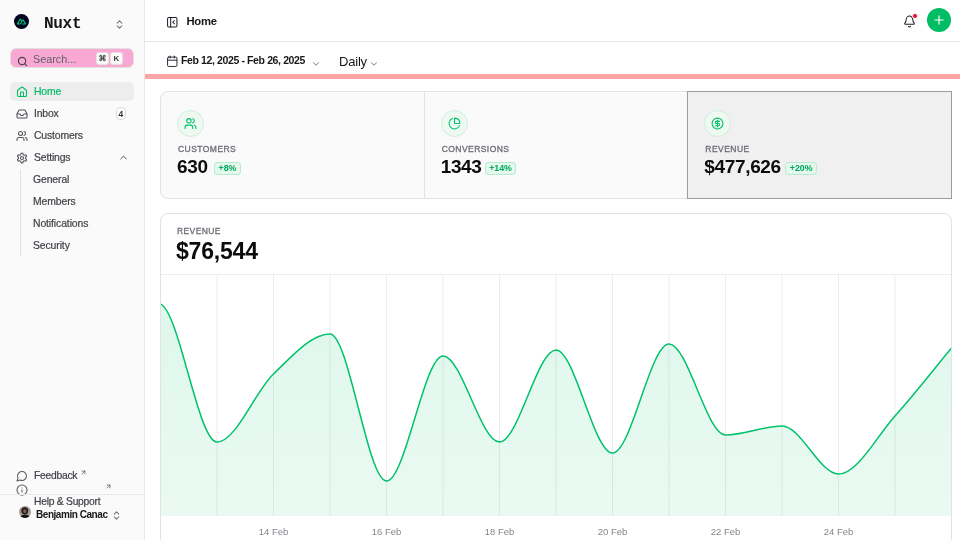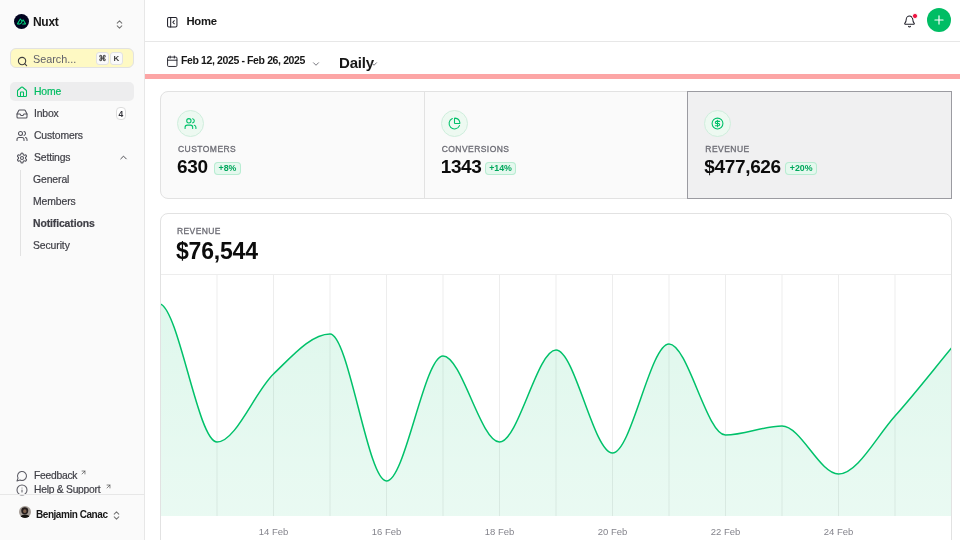--- a/index.html
+++ b/index.html
@@ -4,23 +4,23 @@
 <style>
   * { margin:0; padding:0; box-sizing:border-box; }
   html,body { width:960px; height:540px; overflow:hidden; background:#fff;
     font-family:"Liberation Sans", sans-serif; color:#171717; }
   
   #sidebar { position:absolute; left:0; top:0; width:145px; height:540px;
     background:#fafafa; border-right:1px solid #e7e7e7; }
   #logo-row { position:absolute; left:8px; top:8px; width:128px; height:26px; }
   #logo-av { position:absolute; left:6px; top:6px; width:15px; height:15px; border-radius:50%;
     background:#020420; display:flex; align-items:center; justify-content:center; }
-  #logo-name { position:absolute; left:25px; top:7px; font-size:12px; font-weight:700; letter-spacing:-0.3px; color:#171717; }
+  #logo-name { position:absolute; left:36px; top:7px; font-size:16px; font-weight:700; letter-spacing:-0.3px; color:#171717;font-family:Liberation Mono, monospace; }
   #logo-chev { position:absolute; right:11px; top:8px; color:#737373; }
-  #searchbox { position:absolute; left:10px; top:48px; width:124px; height:20px; background:#fef9c3;
+  #searchbox { position:absolute; left:10px; top:48px; width:124px; height:20px; background:#f9a8d4;
     border:1px solid #e2e2e2; border-radius:6px; }
   #searchbox .mag { position:absolute; left:6px; top:4px; color:#404040; }
   #searchbox .ph { position:absolute; left:22px; top:4px; font-size:10.8px; color:#60606a; font-weight:400;}
   .kbd { position:absolute; top:3px; width:13px; height:13px; border:1px solid #e2e2e2; border-radius:3px;
     background:#fafafa; font-size:8px; color:#404040; text-align:center; line-height:12px; font-weight:600;}
   
   .nav-item { position:absolute; left:10px; width:124px; height:19px; border-radius:5px;
     font-size:10.4px; color:#3f3f46; font-weight:400; letter-spacing:-0.15px; }
   .nav-item .nico { position:absolute; left:6px; top:3.5px; color:#52525b; }
   .nav-item .ntxt { position:absolute; left:24px; top:4px; -webkit-text-stroke:0.2px currentColor; }
@@ -110,21 +110,21 @@
           <path d="m18 15-6-6-6 6"></path>
         </svg></span>
   </div>
   <div id="subline"></div>
   <div class="nav-sub" style="top:170px;">
       <span style="position:absolute; top:4px;">General</span>
     </div>
   <div class="nav-sub" style="top:192px;">
       <span style="position:absolute; top:4px;">Members</span>
     </div>
-  <div class="nav-sub" style="top:214px;font-weight:bold;">
+  <div class="nav-sub" style="top:214px;">
       <span style="position:absolute; top:4px;">Notifications</span>
     </div>
   <div class="nav-sub" style="top:236px;">
       <span style="position:absolute; top:4px;">Security</span>
     </div>
 
   <div class="bot-item" style="top:466px;">
     <span class="nico" style="position:absolute; left:6px; top:4px; color:#5d5d66;"><svg width="12" height="12" viewBox="0 0 24 24" fill="none" stroke="currentColor" stroke-width="2.1" stroke-linecap="round" stroke-linejoin="round">
           <path d="M7.9 20A9 9 0 1 0 4 16.1L2 22Z"></path>
         </svg></span>
@@ -133,21 +133,21 @@
           <path d="M7 7h10v10"></path>
           <path d="M7 17 17 7"></path>
         </svg></span>
   </div>
   <div class="bot-item" style="top:480px;">
     <span class="nico" style="position:absolute; left:6px; top:4px; color:#5d5d66;"><svg width="12" height="12" viewBox="0 0 24 24" fill="none" stroke="currentColor" stroke-width="2.1" stroke-linecap="round" stroke-linejoin="round">
           <circle cx="12" cy="12" r="10"></circle>
           <path d="M12 16v-4"></path>
           <path d="M12 8h.01"></path>
         </svg></span>
-    <span style="position:absolute; left:24px; top:4px;">Help &amp; Support</span>
+    <span style="position:absolute; left:24px; top:16px;">Help &amp; Support</span>
     <span style="position:absolute; left:95px; top:0.5px;"><svg width="7" height="7" viewBox="0 0 24 24" fill="none" stroke="#414141" stroke-width="2.2" stroke-linecap="round" stroke-linejoin="round">
           <path d="M7 7h10v10"></path>
           <path d="M7 17 17 7"></path>
         </svg></span>
   </div>
   <div id="user-row">
     <svg style="position:absolute; left:19px; top:11px;" width="12" height="12" viewBox="0 0 24 24">
         <defs>
           <clipPath id="avc">
             <circle cx="12" cy="12" r="12"></circle>
@@ -191,21 +191,21 @@
     <span style="position:absolute; left:21px; top:11px;"><svg width="12.5" height="12.5" viewBox="0 0 24 24" fill="none" stroke="#20202a" stroke-width="1.8" stroke-linecap="round" stroke-linejoin="round">
           <path d="M8 2v4"></path>
           <path d="M16 2v4"></path>
           <rect width="18" height="18" x="3" y="4" rx="2"></rect>
           <path d="M3 10h18"></path>
         </svg></span>
     <span style="position:absolute; left:36px; top:12px; font-size:10.5px; font-weight:600; letter-spacing:-0.38px; color:#171717;">Feb 12, 2025 - Feb 26, 2025</span>
     <span style="position:absolute; left:166px; top:12.5px;"><svg width="10" height="10" viewBox="0 0 24 24" fill="none" stroke="#6a6a72" stroke-width="2.2" stroke-linecap="round" stroke-linejoin="round">
           <path d="m6 9 6 6 6-6"></path>
         </svg></span>
-    <span style="position:absolute; left:194px; top:12px; font-size:15px; font-weight:700; letter-spacing:-0.2px; color:#171717;">Daily</span>
+    <span style="position:absolute; left:194px; top:12px; font-size:13px; font-weight:400; letter-spacing:-0.2px; color:#171717;">Daily</span>
     <span style="position:absolute; left:224px; top:12.5px;"><svg width="10" height="10" viewBox="0 0 24 24" fill="none" stroke="#6a6a72" stroke-width="2.2" stroke-linecap="round" stroke-linejoin="round">
           <path d="m6 9 6 6 6-6"></path>
         </svg></span>
   </div>
 
   <div id="stats">
     <div class="stat">
       <span class="sicon">
           <svg width="13" height="13" viewBox="0 0 24 24" fill="none" stroke="currentColor" stroke-width="2" stroke-linecap="round" stroke-linejoin="round">
             <path d="M16 21v-2a4 4 0 0 0-4-4H6a4 4 0 0 0-4 4v2"></path>

